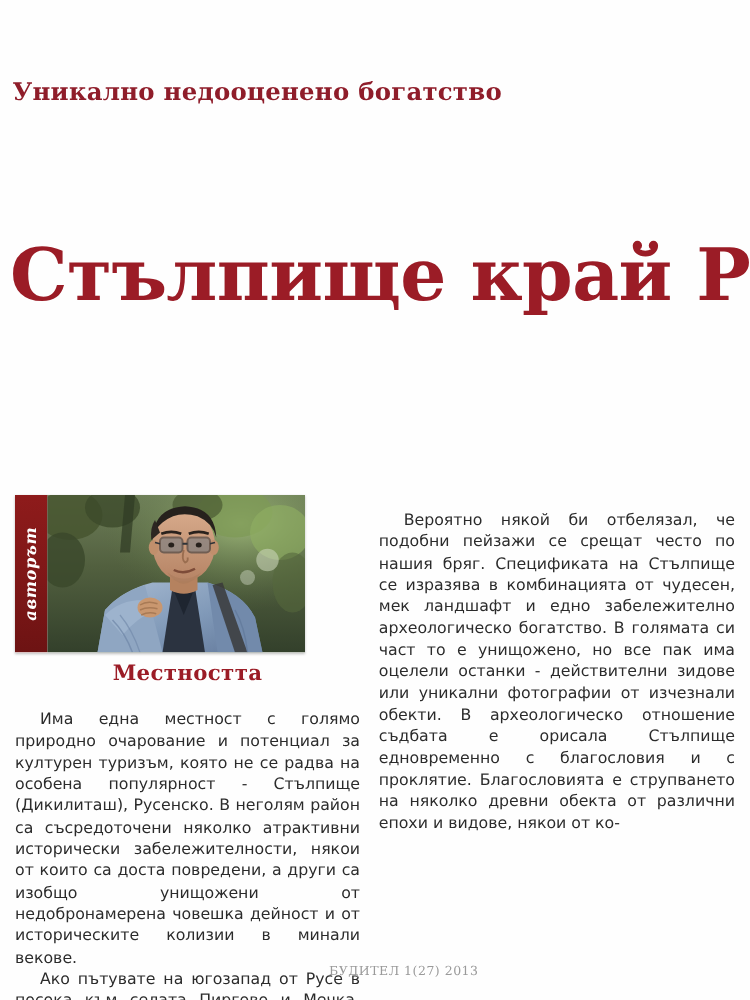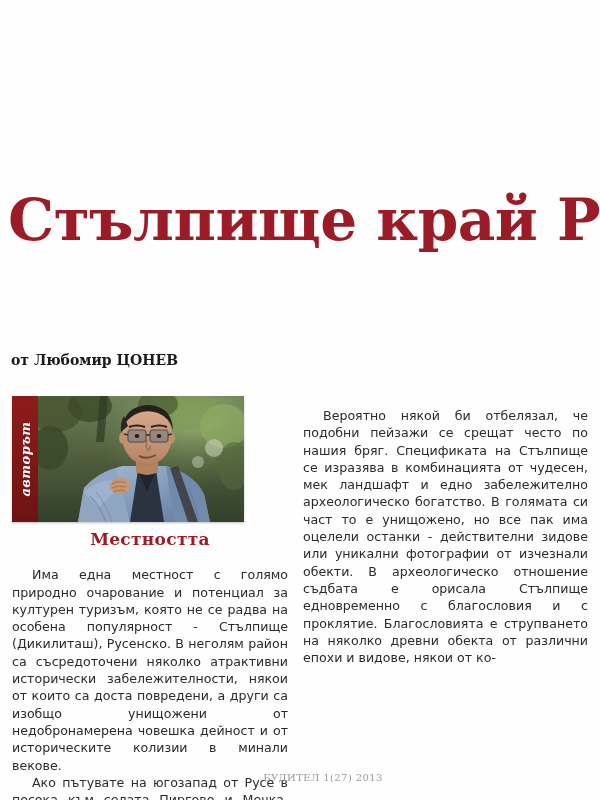--- a/index.html
+++ b/index.html
@@ -153,24 +153,24 @@
     font-family: "DejaVu Serif", serif;
     font-size: 10.5px;
     color: #8e8e8e;
   }
 </style>
 </head>
 <body>
 
 <div class="page">
 
+  <div class="kicker">Уникално недооценено богатство</div>
 
   <h1 class="main-title">Стълпище край Русе</h1>
 
-  <div class="byline">от Любомир ЦОНЕВ</div>
 
   <div class="author-block">
     <div class="author-tab">
       <span class="author-tab-label">авторът</span>
     </div>
     <div class="author-photo">
       <svg viewBox="0 0 206 126" preserveAspectRatio="none">
         <defs>
           <linearGradient id="bgSky" x1="0" y1="0" x2="0" y2="1">
             <stop offset="0%" stop-color="#6f7f5a"></stop>

